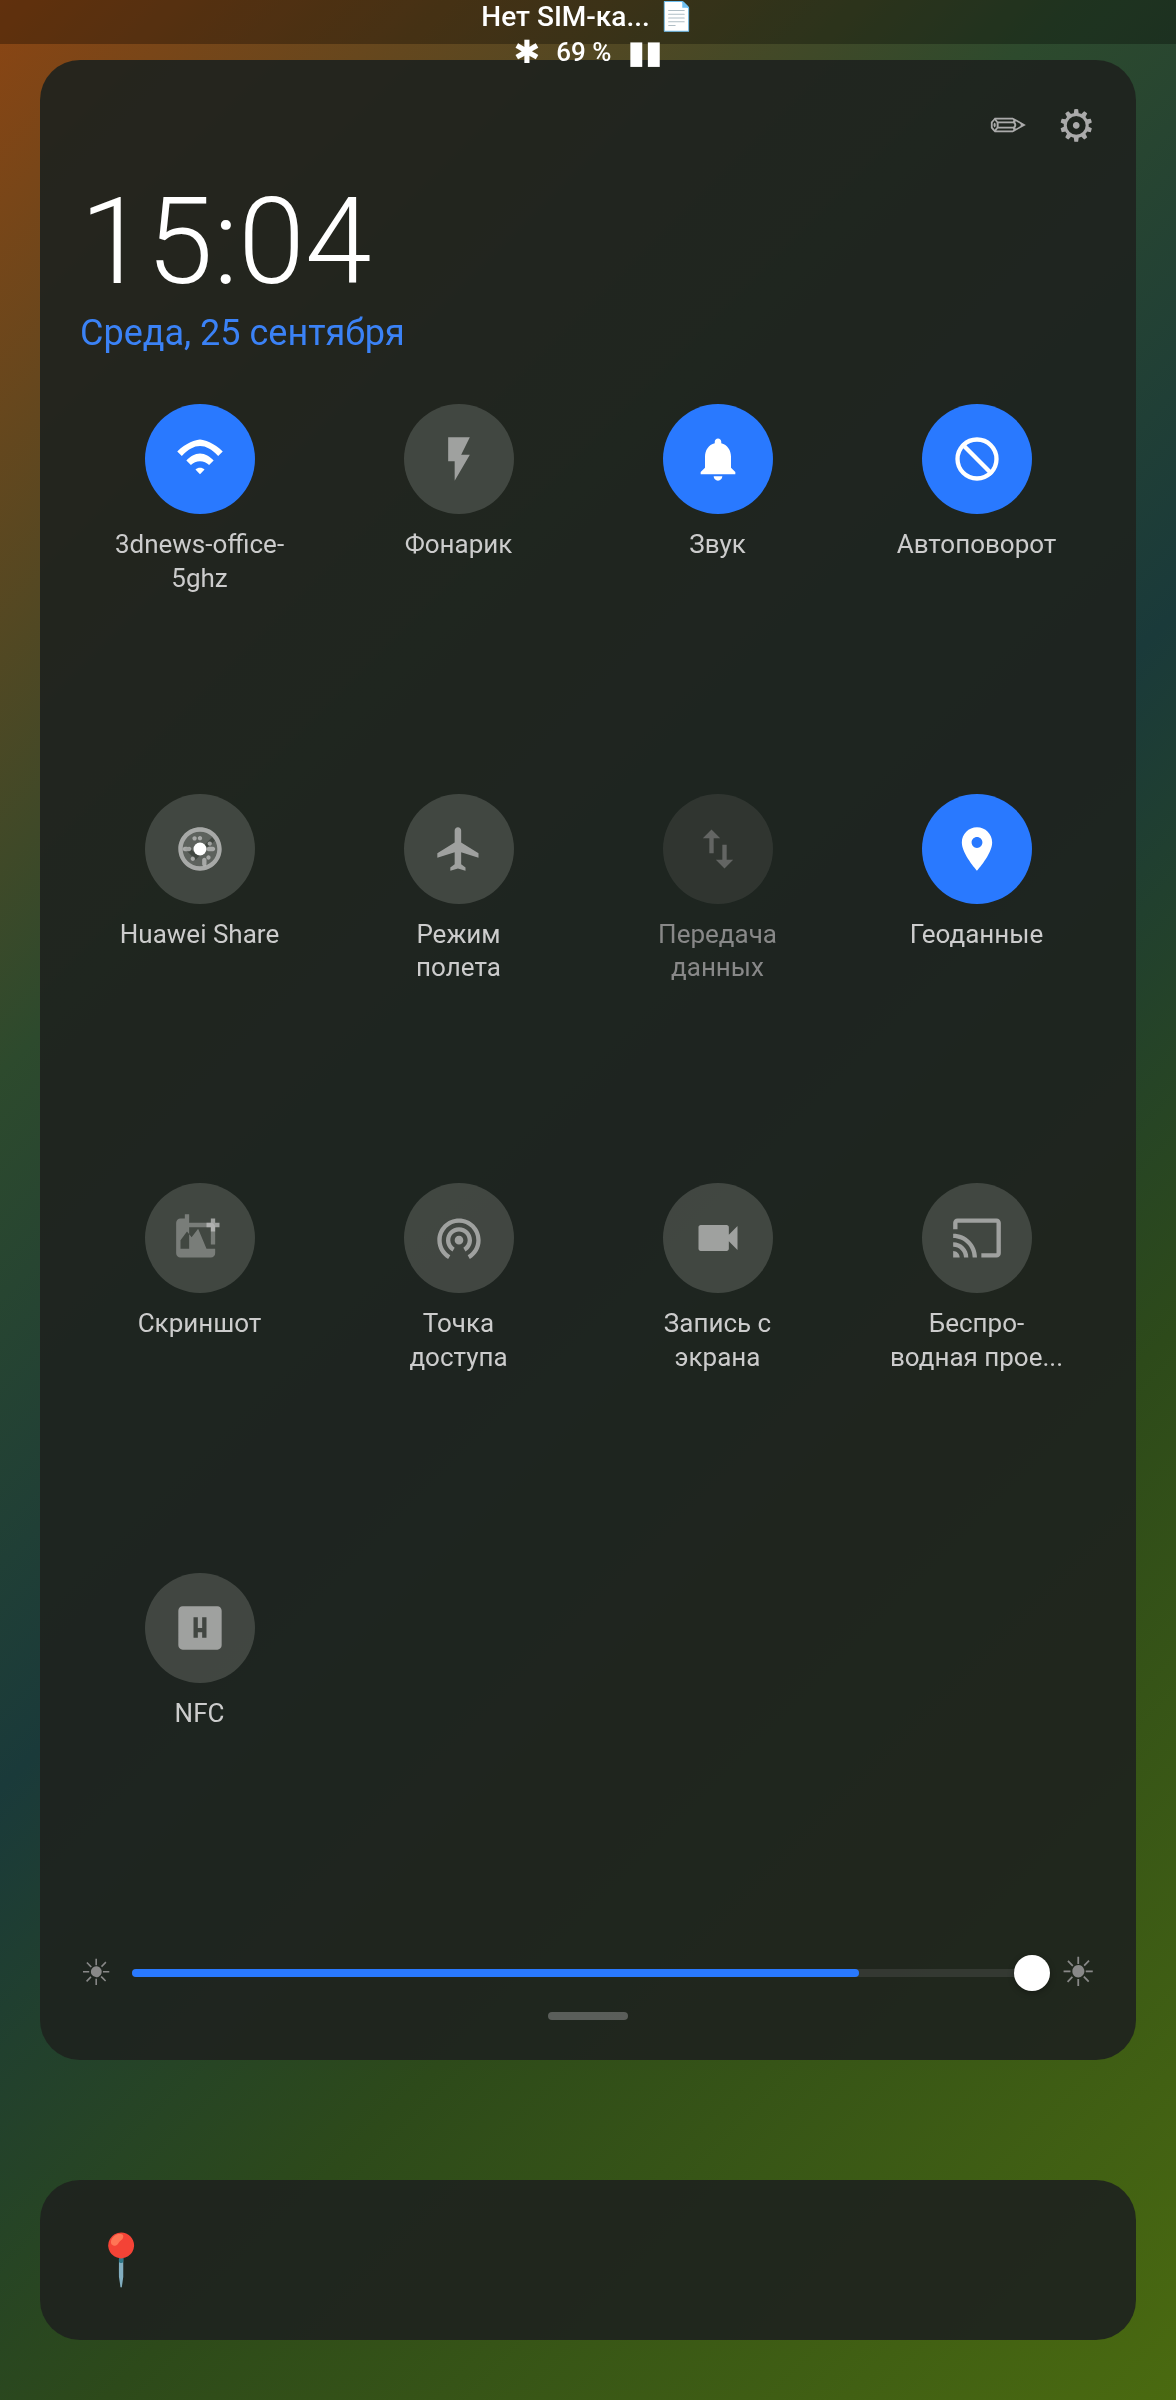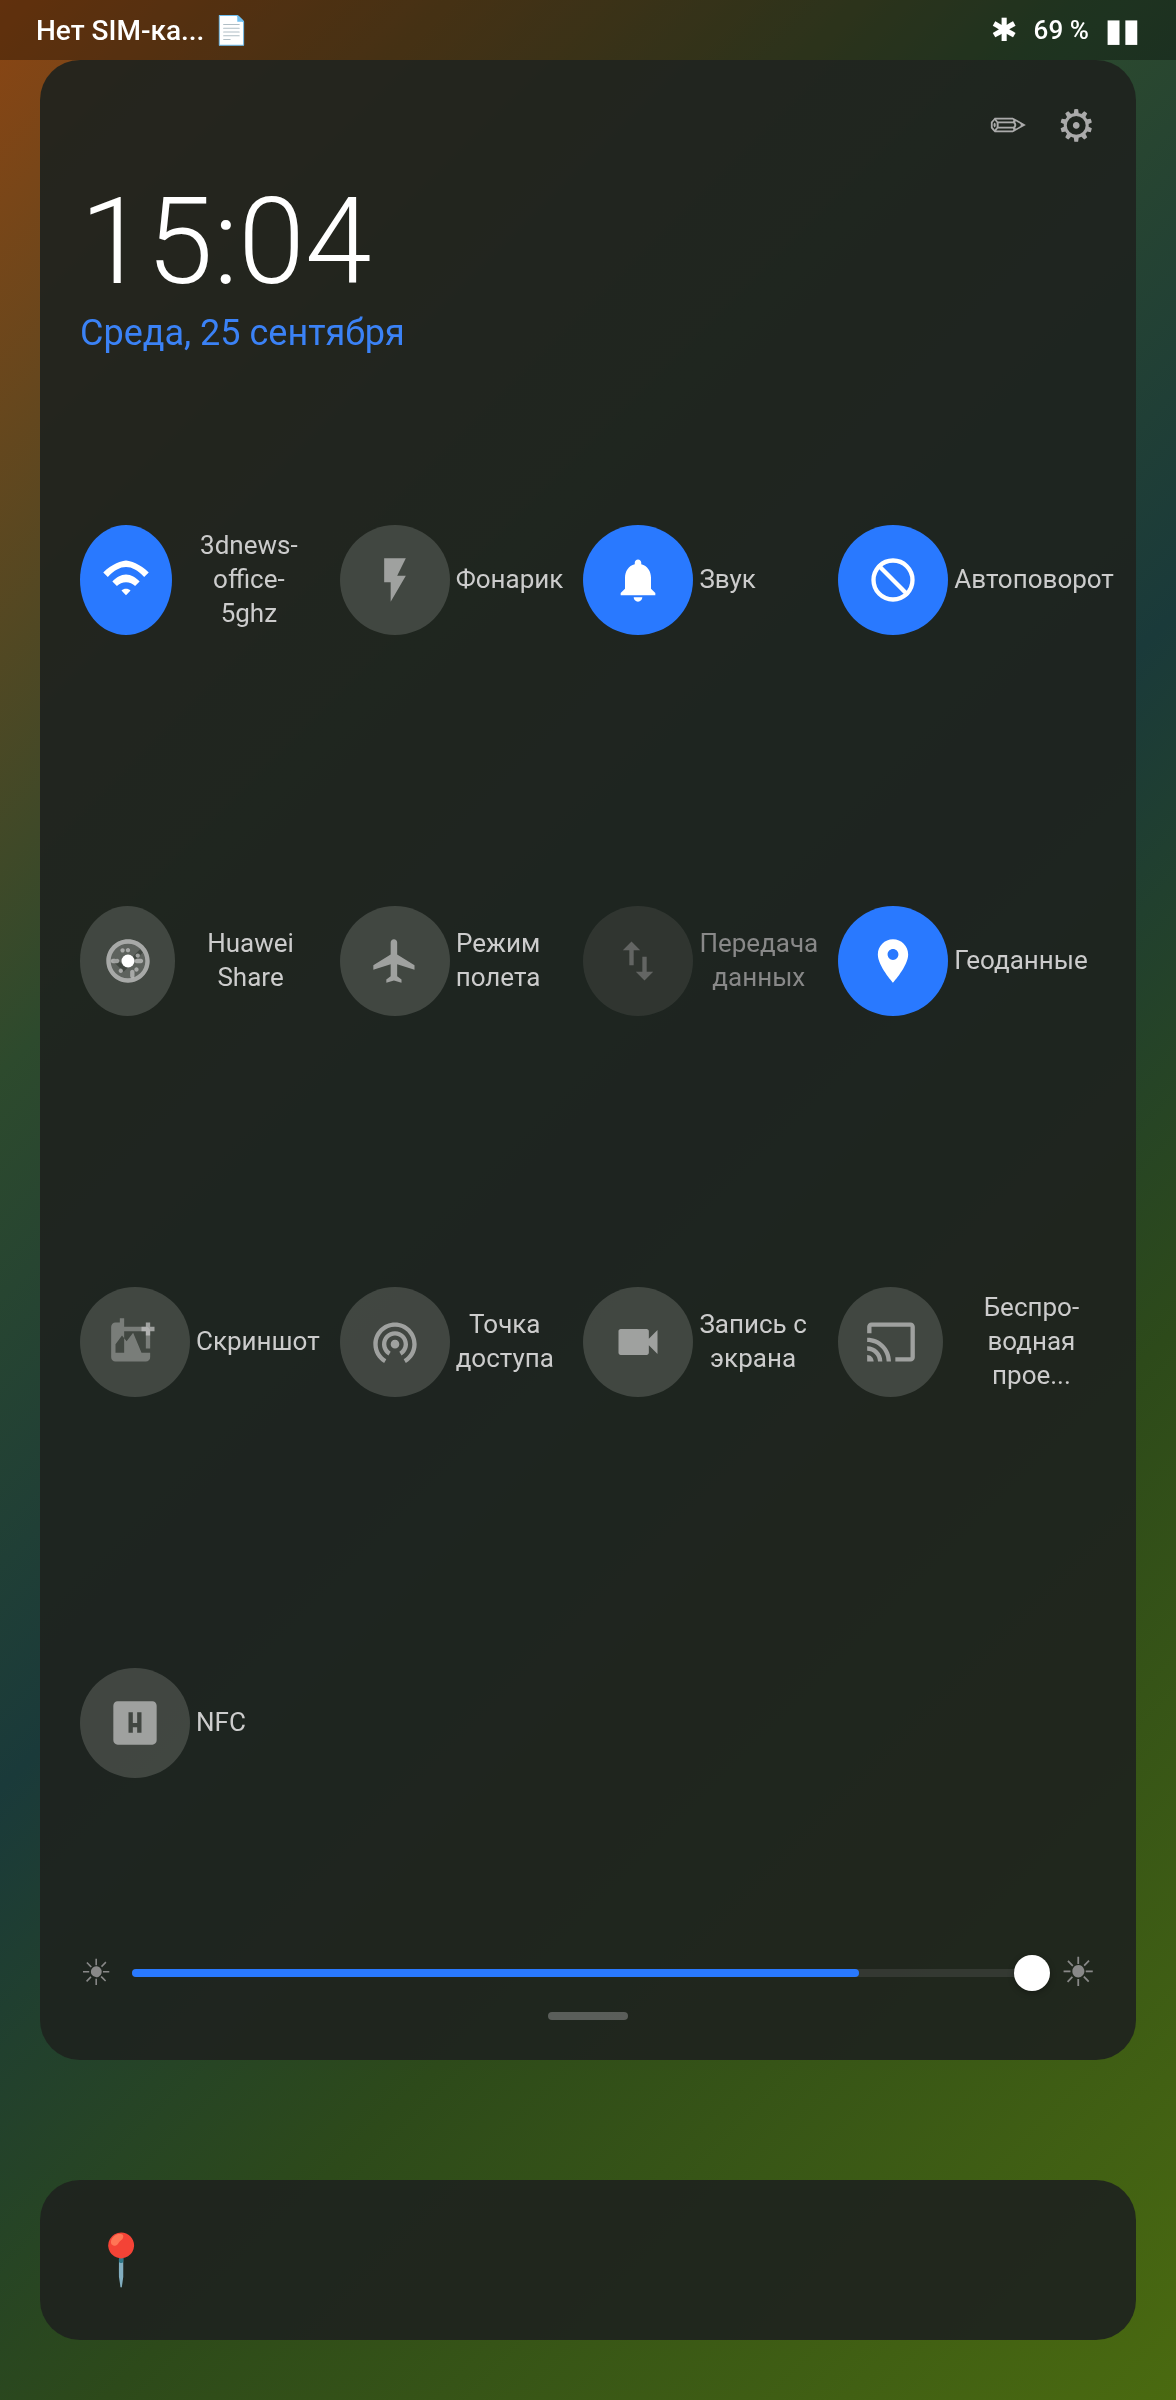--- a/index.html
+++ b/index.html
@@ -11,27 +11,28 @@
       font-family: 'Roboto', 'Segoe UI', sans-serif;
       overflow: hidden;
       position: relative;
     }
 
     .status-bar {
       position: absolute;
       top: 0;
       left: 0;
       right: 0;
-      height: 60px;
+      height: 44px;
       display: flex;
       align-items: center;
       justify-content: space-between;
-      padding: 0 36px;
+      padding: 0 52px;
       z-index: 10;
       background: rgba(0,0,0,0.3);
+      flex-direction: column;
     }
 
     .status-left {
       display: flex;
       align-items: center;
       gap: 10px;
     }
 
     .status-text {
       color: white;
@@ -97,23 +98,23 @@
     
     .quick-settings {
       display: grid;
       grid-template-columns: repeat(4, 1fr);
       gap: 30px 20px;
       flex: 1;
     }
 
     .qs-item {
       display: flex;
-      flex-direction: row;
-      align-items: center;
-      gap: 6px;
+      flex-direction: column;
+      align-items: center;
+      gap: 14px;
       cursor: pointer;
     }
 
     .qs-icon {
       width: 110px;
       height: 110px;
       border-radius: 50%;
       display: flex;
       align-items: center;
       justify-content: center;

